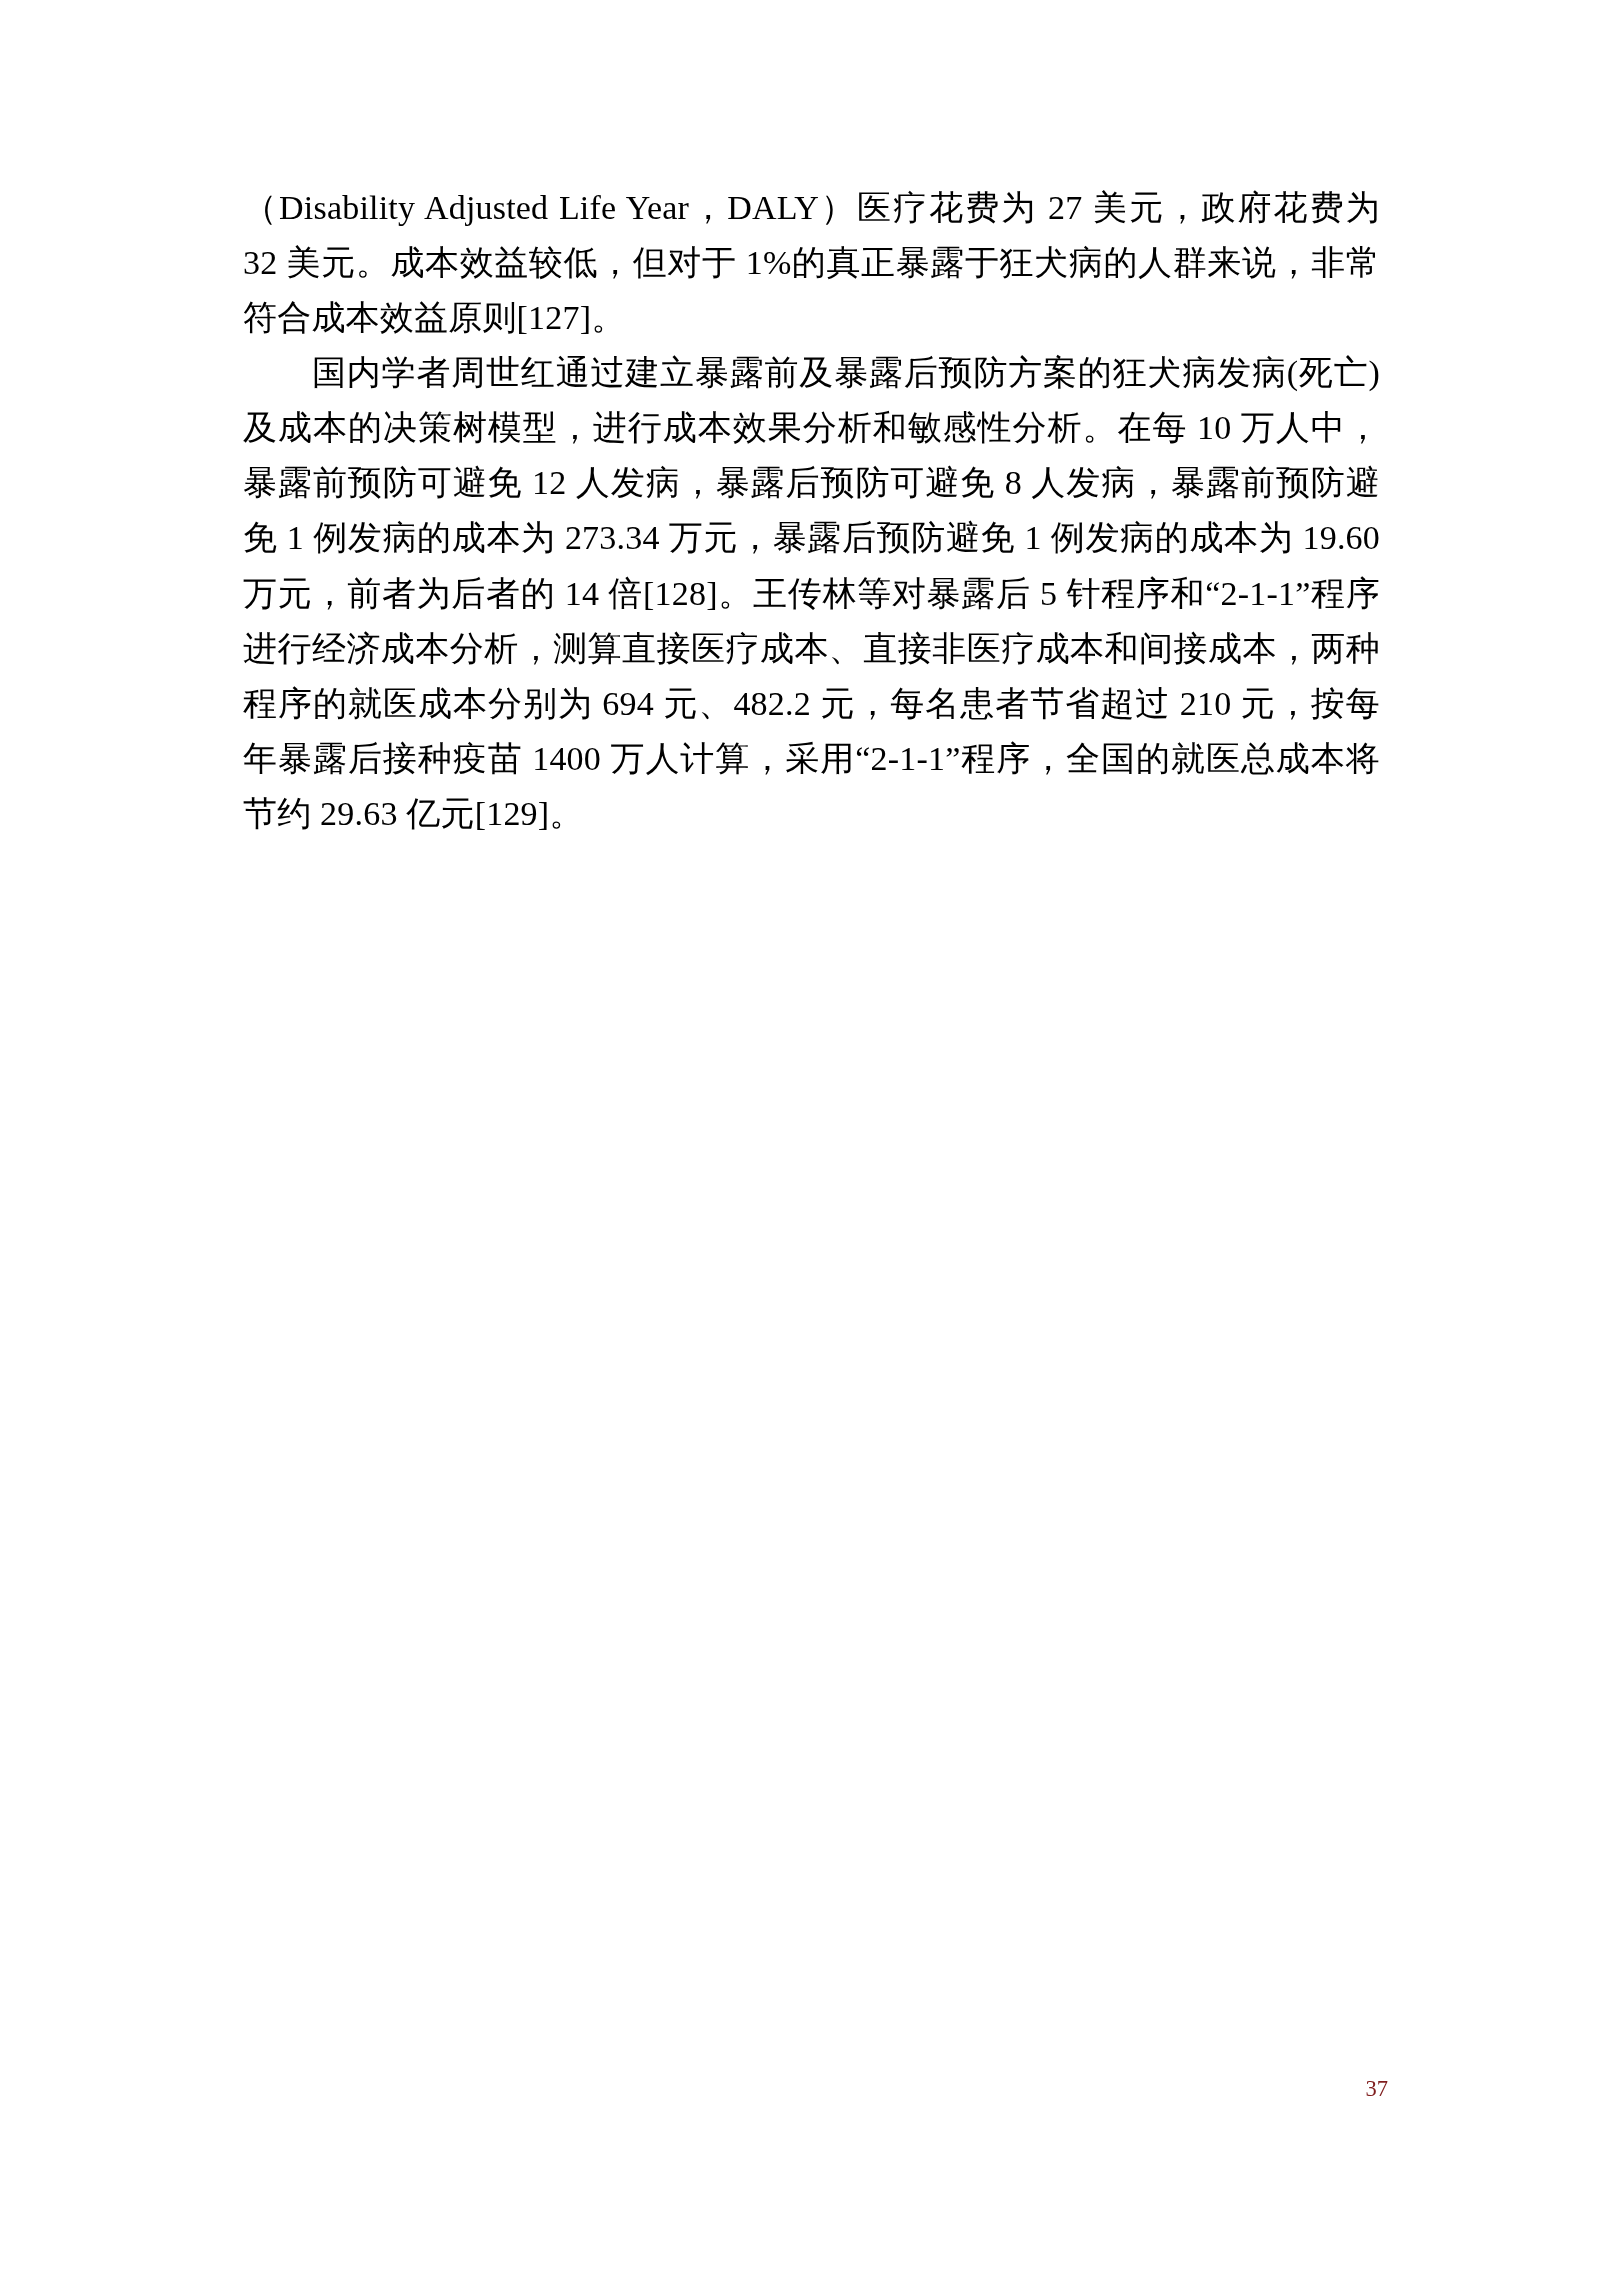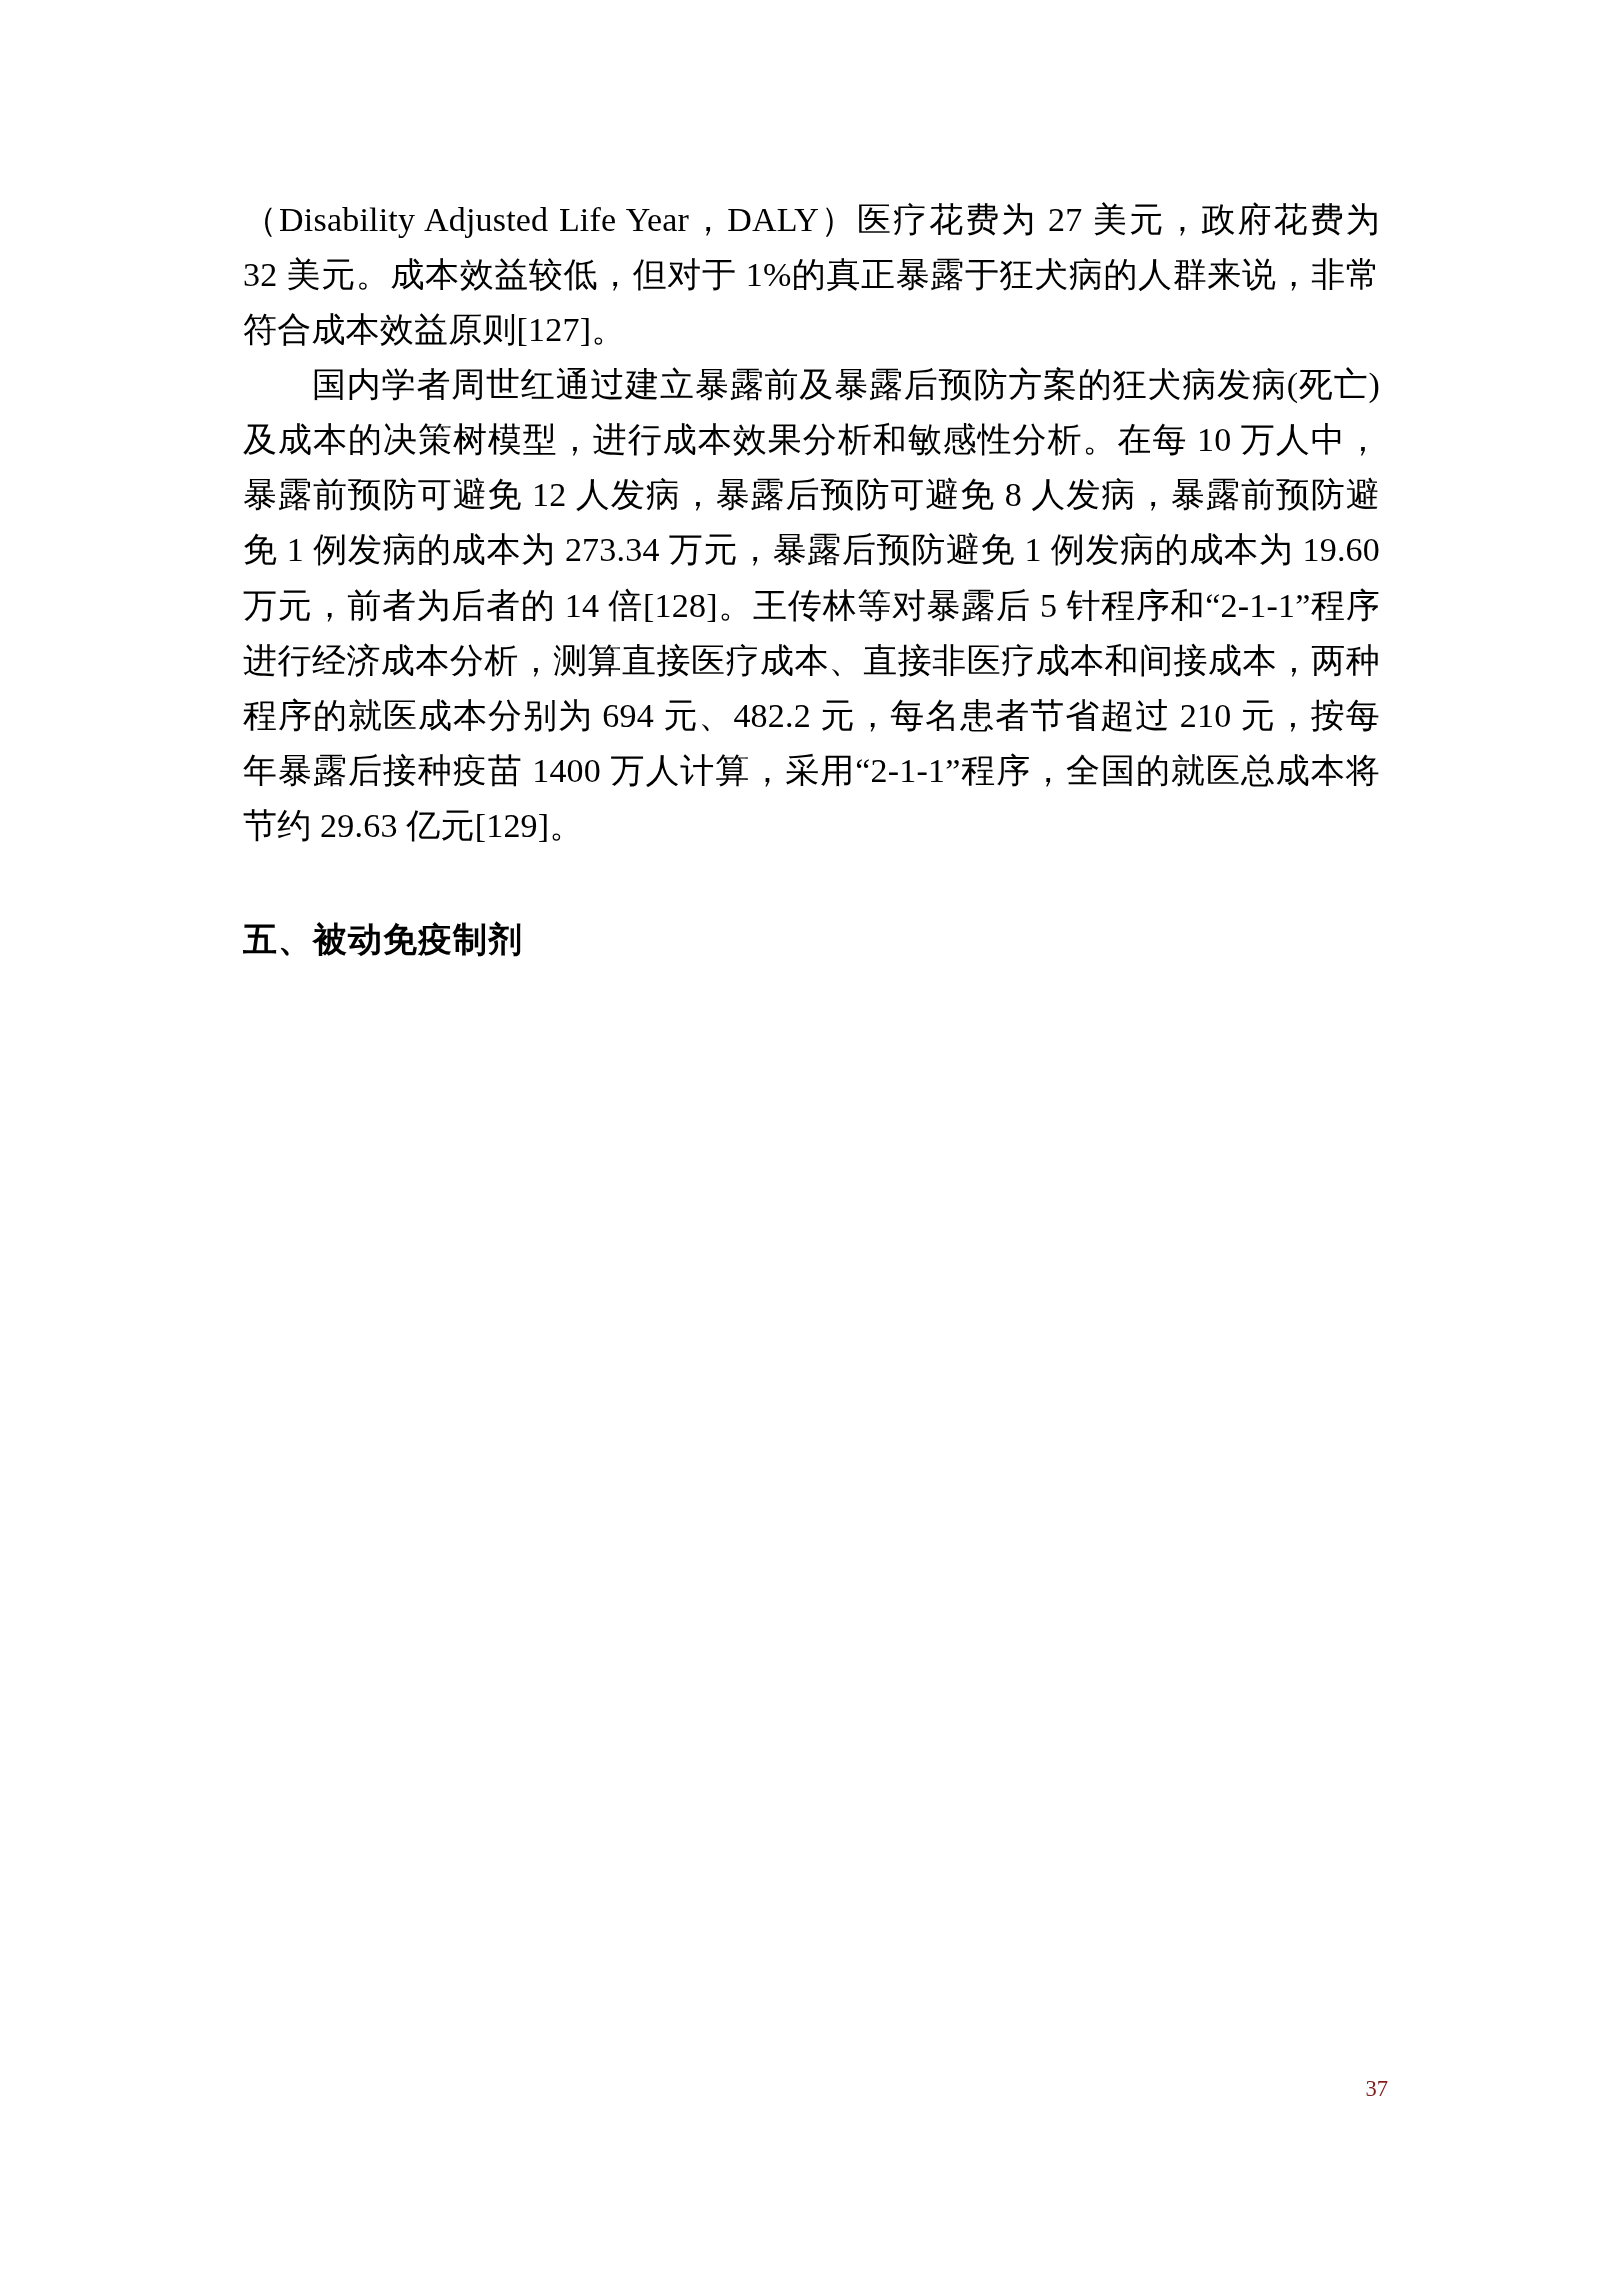--- a/index.html
+++ b/index.html
@@ -14,21 +14,21 @@
     background: #ffffff;
     margin: 0 auto;
     box-sizing: border-box;
     font-family: "Liberation Serif", "DejaVu Serif", serif;
     color: #000000;
     overflow: hidden;
   }
   .content {
     position: absolute;
     left: 243px;
-    top: 192px;
+    top: 180px;
     width: 1137px;
   }
   p.body-para {
     margin: 0 0 0 0;
     font-size: 34px;
     line-height: 1.62;
     text-align: justify;
     text-justify: inter-ideograph;
     text-indent: 0;
     letter-spacing: 0.2px;
@@ -57,21 +57,20 @@
 <body>
 
 <div class="page">
 
   <div class="content">
 
     <p class="body-para">（Disability Adjusted Life Year，DALY）医疗花费为 27 美元，政府花费为 32 美元。成本效益较低，但对于 1%的真正暴露于狂犬病的人群来说，非常符合成本效益原则[127]。</p>
 
     <p class="body-para indent">国内学者周世红通过建立暴露前及暴露后预防方案的狂犬病发病(死亡)及成本的决策树模型，进行成本效果分析和敏感性分析。在每 10 万人中，暴露前预防可避免 12 人发病，暴露后预防可避免 8 人发病，暴露前预防避免 1 例发病的成本为 273.34 万元，暴露后预防避免 1 例发病的成本为 19.60 万元，前者为后者的 14 倍[128]。王传林等对暴露后 5 针程序和“2-1-1”程序进行经济成本分析，测算直接医疗成本、直接非医疗成本和间接成本，两种程序的就医成本分别为 694 元、482.2 元，每名患者节省超过 210 元，按每年暴露后接种疫苗 1400 万人计算，采用“2-1-1”程序，全国的就医总成本将节约 29.63 亿元[129]。</p>
 
-    <h2 class="section-heading">五、被动免疫制剂</h2>
 
 
   </div>
 
   <div class="page-number">37</div>
 
 </div>
 
 
 </body></html>

